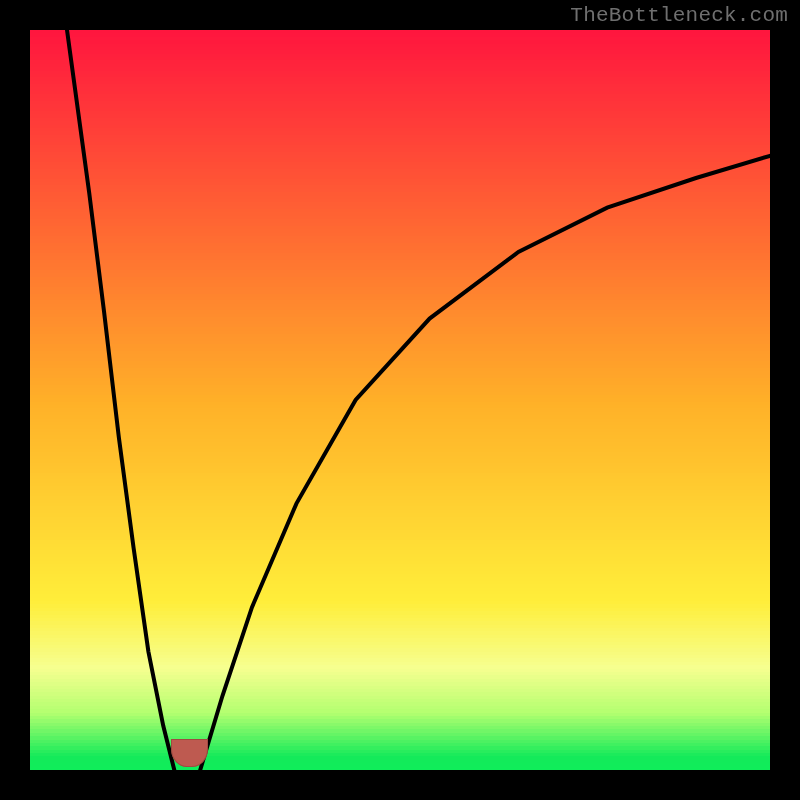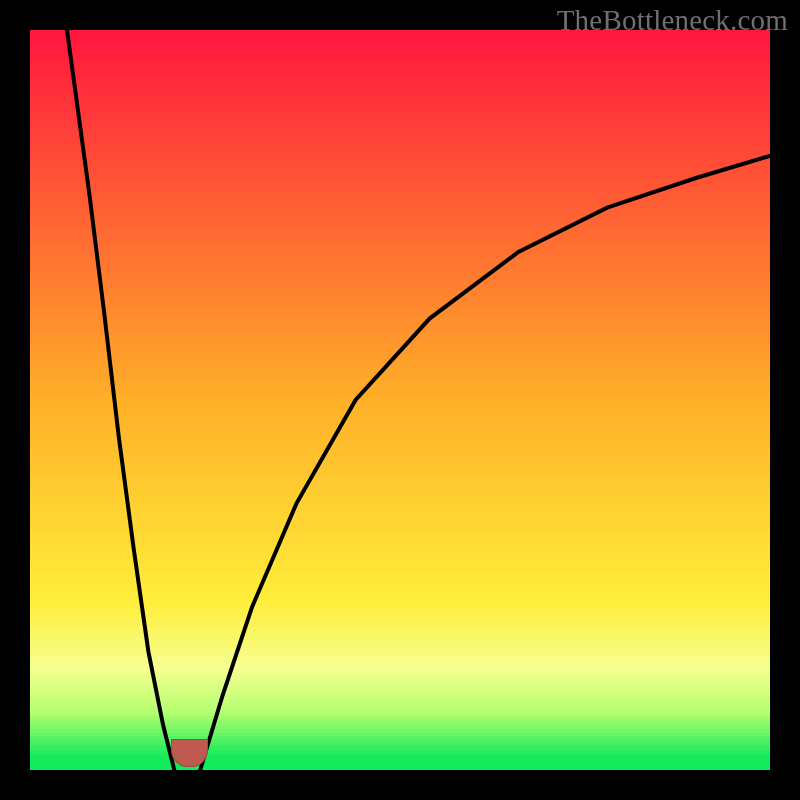--- a/index.html
+++ b/index.html
@@ -31,22 +31,22 @@
   .band {
     position: absolute;
     left: 0;
     width: 100%;
   }
   .watermark {
     position: absolute;
     top: 4px;
     right: 12px;
     color: #6f6f6f;
-    font-family: Liberation Serif, serif;
-    font-size: 29px;
+    font-family: Liberation Mono, monospace;
+    font-size: 21px;
     letter-spacing: 0.2px;
   }
   .curve-svg {
     position: absolute;
     inset: 0;
     width: 740px;
     height: 740px;
     overflow: visible;
   }
   .marker {

